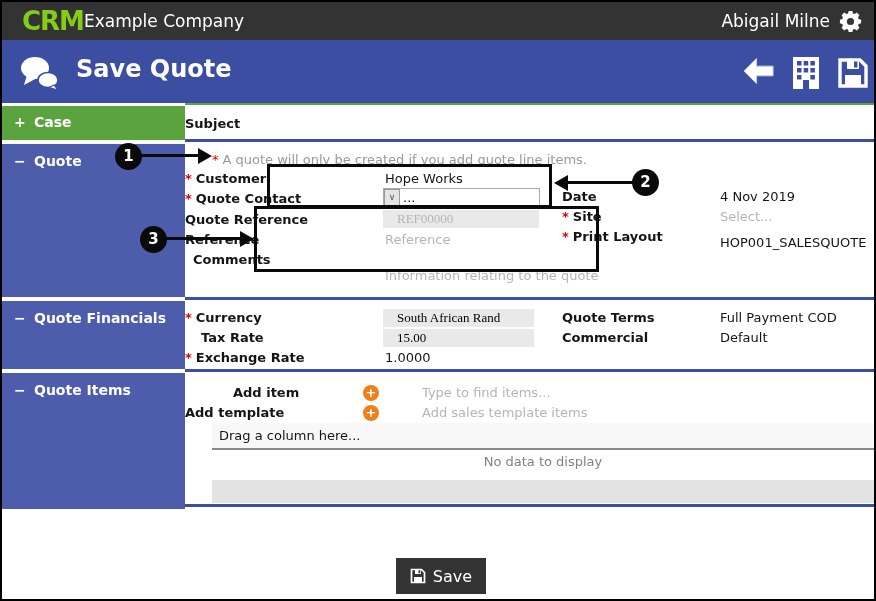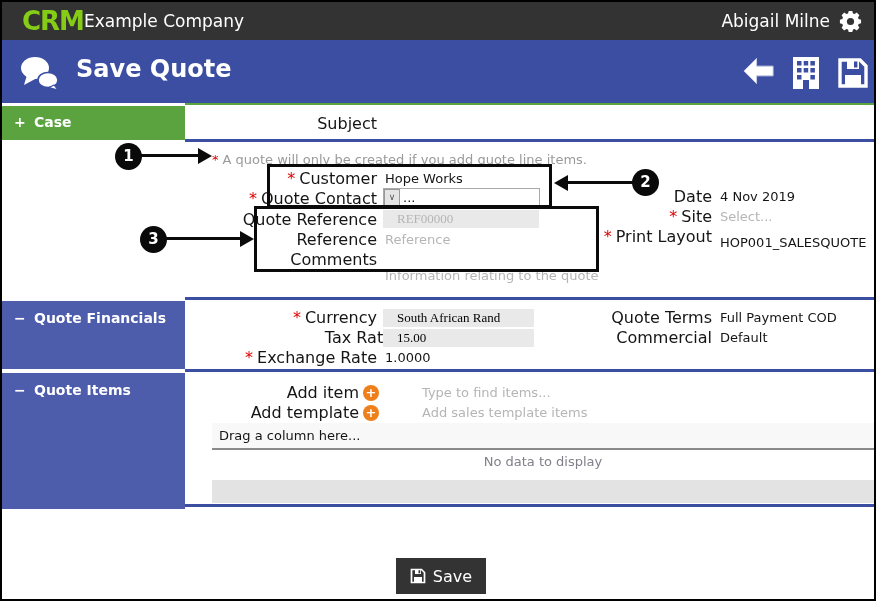--- a/index.html
+++ b/index.html
@@ -28,21 +28,21 @@
   .side { left:0; width:183px; color:#fff; font-size:14px; font-weight:bold; }
   .side .pfx { display:inline-block; width:14px; margin:0 6px 0 12px; font-weight:bold; }
   .side-case { top:104px; height:34px; background:#5BA33F; padding-top:8px; }
   .side-blue { background:#4D5CAB; padding-top:9px; }
 
   
   .sep { left:183px; width:691px; }
   .sep-blue { background:#3B4EA1; height:3px; }
   .sep-green { background:#5BA33F; height:2px; }
 
-  .lbl { position:absolute; text-align:right; font-size:16px; color:#151515; height:20px; line-height:20px; white-space:nowrap; }
+  .lbl { position:absolute; text-align:left; font-size:13px; color:#151515; height:20px; line-height:20px; white-space:nowrap;font-weight:bold; }
   .val { position:absolute; font-size:13px; color:#151515; height:20px; line-height:20px; white-space:nowrap; }
   .ph  { color:#b5b5b5; }
   .req { color:#DD0000; margin-right:4px; }
   .ginput { position:absolute; background:#e9e9e9; height:18px; line-height:18px; font-size:13px; padding-left:14px; white-space:nowrap;font-family:Liberation Serif, serif; }
 
   .annot-box { position:absolute; border:3px solid #0a0a0a; background:transparent; pointer-events:none; }
   .callout { position:absolute; width:27px; height:27px; border-radius:50%; background:#0a0a0a; color:#fff;
              font-size:15px; font-weight:bold; text-align:center; line-height:27px; }
   .aline { position:absolute; height:3px; background:#0a0a0a; }
   .ahead-r { position:absolute; width:0; height:0; border-top:8px solid transparent; border-bottom:8px solid transparent; border-left:14px solid #0a0a0a; }
@@ -119,20 +119,23 @@
         <rect x="10" y="3" width="12" height="9" fill="#fff"></rect>
         <rect x="17" y="4.5" width="3.4" height="6" fill="#3B4EA1"></rect>
         <rect x="8" y="18" width="16" height="11" fill="#fff"></rect>
       </svg>
     </div>
   </div>
 
   <div class="abs side side-case">
     <span class="pfx">+</span><span>Case</span>
   </div>
+  <div class="abs side side-blue" style="top:142px; height:153px;">
+    <span class="pfx">−</span><span>Quote</span>
+  </div>
   <div class="abs side side-blue" style="top:299px; height:68px;">
     <span class="pfx">−</span><span>Quote Financials</span>
   </div>
   <div class="abs side side-blue" style="top:371px; height:136px;">
     <span class="pfx">−</span><span>Quote Items</span>
   </div>
 
   <div class="abs sep sep-green" style="top:101px;"></div>
   <div class="abs sep sep-blue" style="top:137px;"></div>
   <div class="abs sep sep-blue" style="top:295px;"></div>

